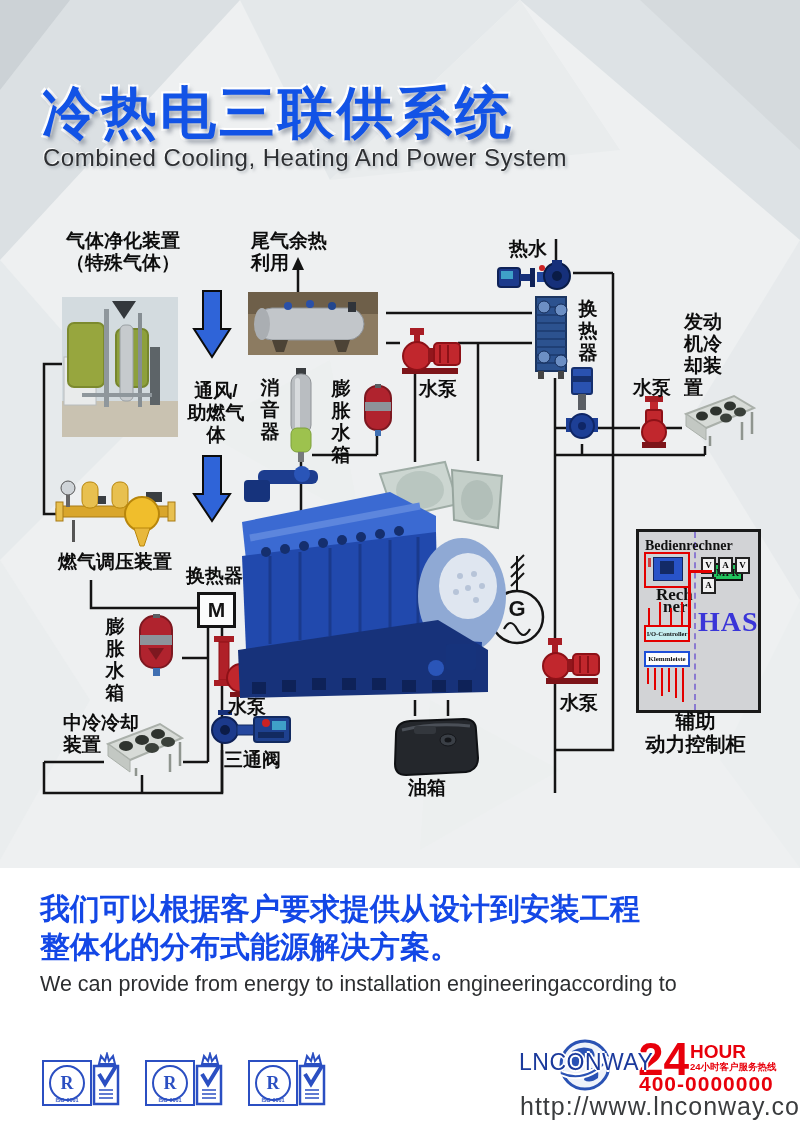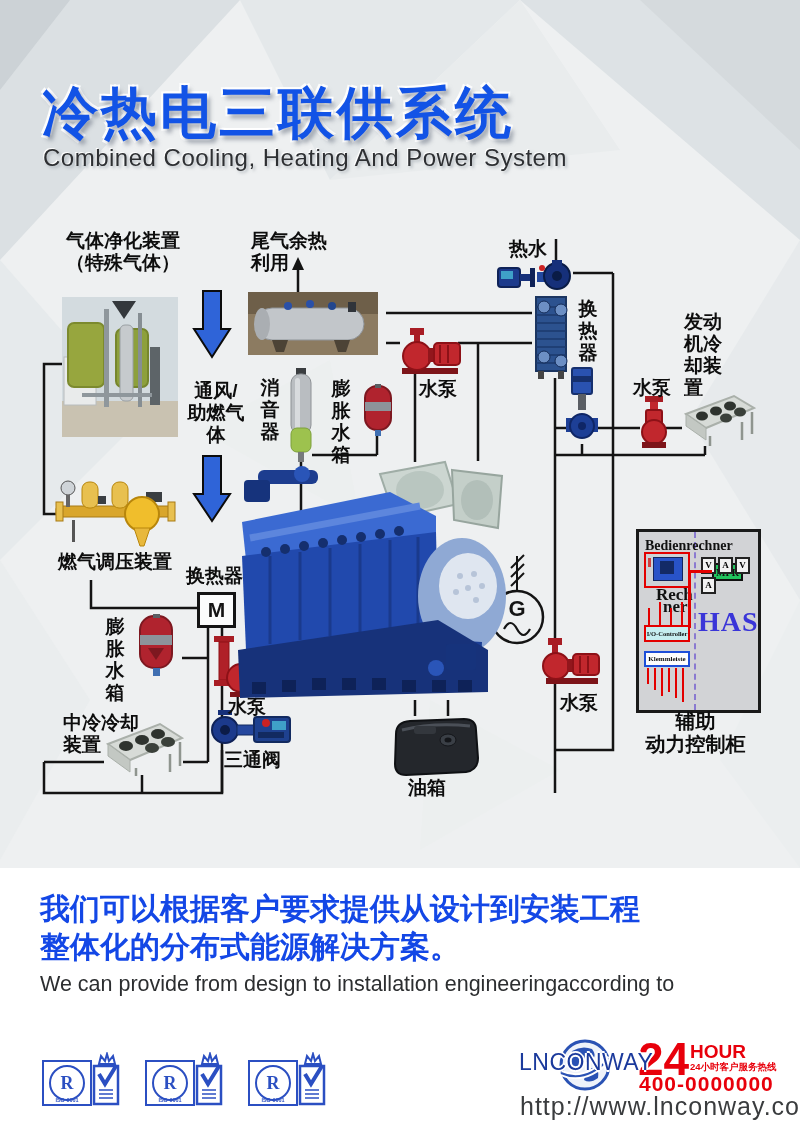--- a/index.html
+++ b/index.html
@@ -521,21 +521,21 @@
 
   <div class="lbl" style="left:636px;top:710px;width:119px;text-align:center;white-space:normal;font-size:20px;line-height:23px;">
     <div>辅助</div>
     <div>动力控制柜</div>
   </div>
 
   <div class="footer-bg"></div>
 
   <div class="headline" style="left:40px;top:890px;">我们可以根据客户要求提供从设计到安装工程</div>
   <div class="headline" style="left:40px;top:928px;">整体化的分布式能源解决方案。</div>
-  <div class="desc" style="left:40px;top:970px;">We can provide from design to installation engineeringaccording to</div>
+  <div class="desc" style="left:40px;top:970px;">We can provide from energy to installation engineeringaccording to</div>
 
   <div class="badge" style="left:40px;top:1052px;">
     <div class="badge-rect">
       <div class="badge-circle">
           <span class="badge-r">R</span>
         </div>
       <div class="badge-iso">ISO 9001</div>
     </div>
     <svg class="abs" style="left:52px;top:0px;" width="28" height="58" viewBox="0 0 28 58">
       <polygon points="7,12 9,4 13,9 15,2 17,9 21,4 23,12" fill="none" stroke="#2b4fc2" stroke-width="2"></polygon>

